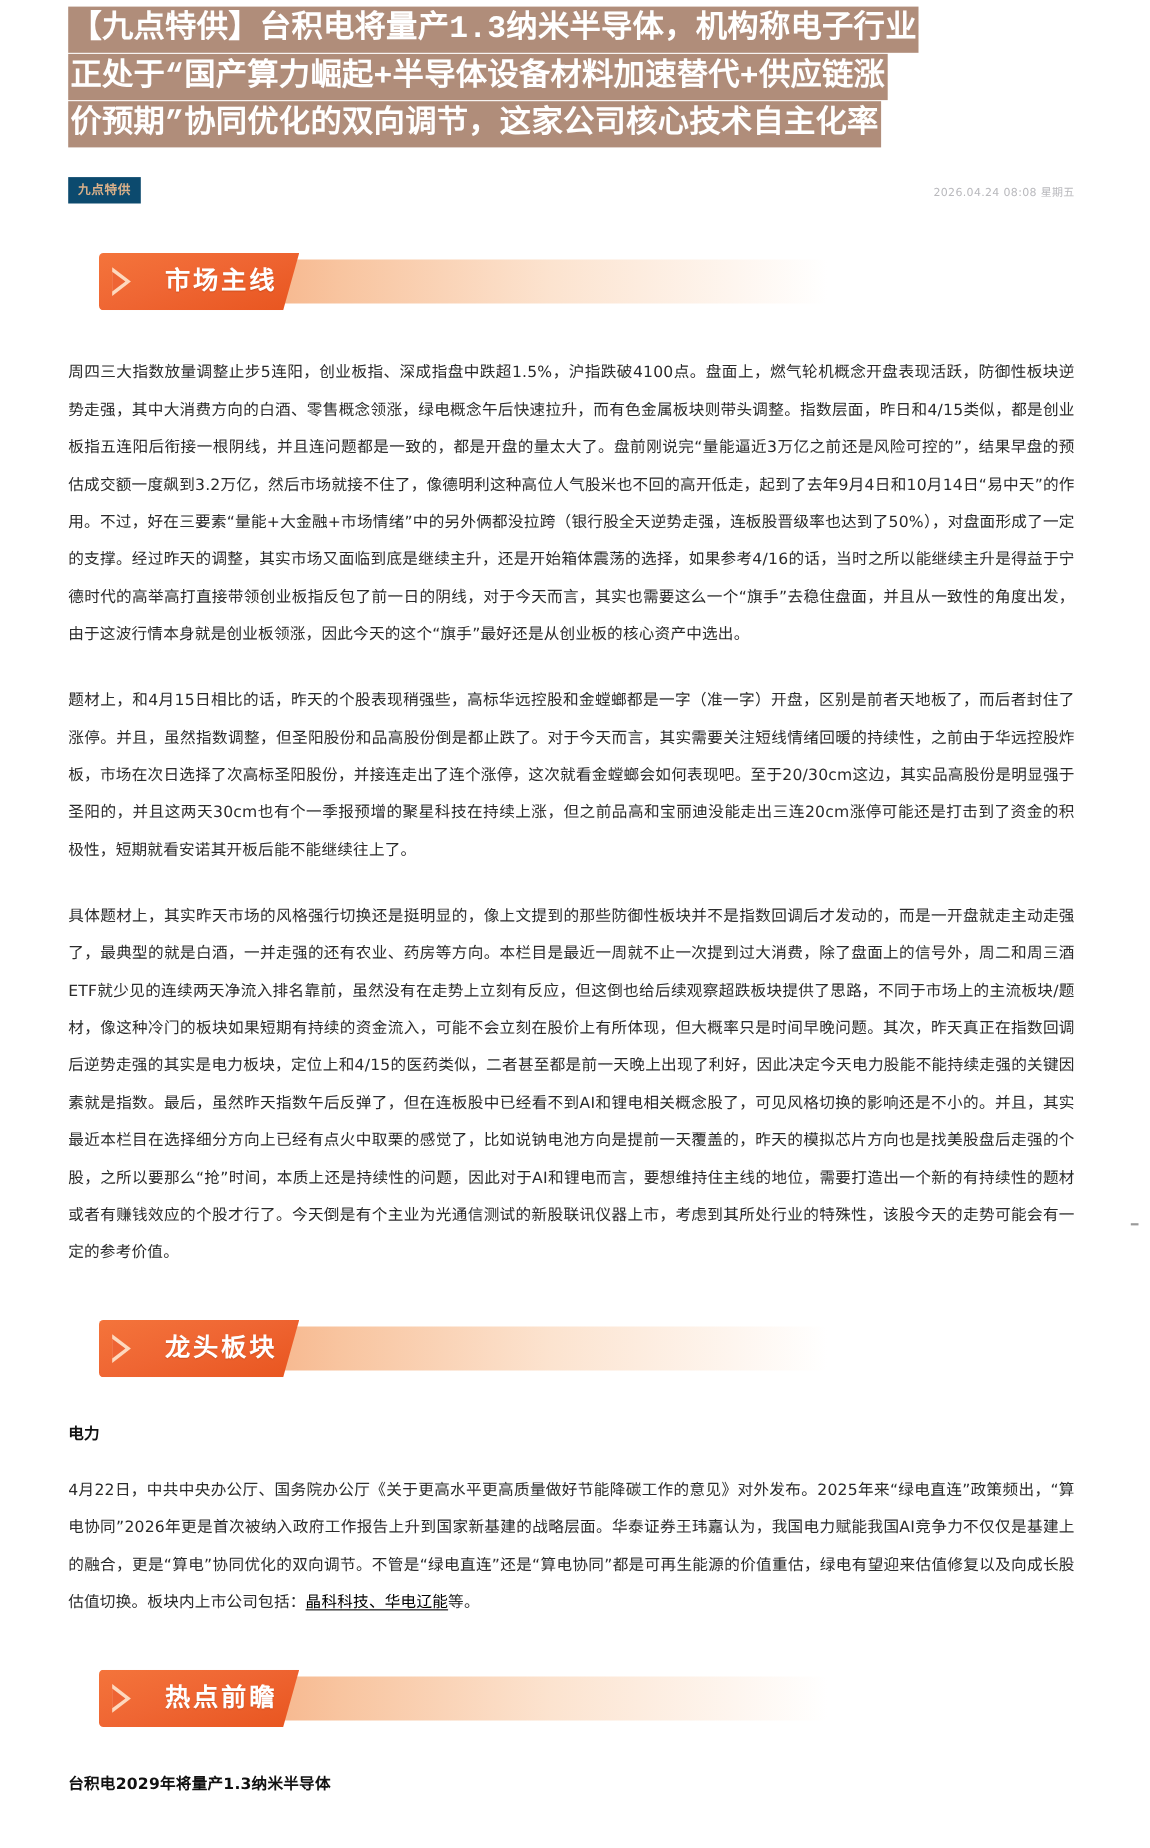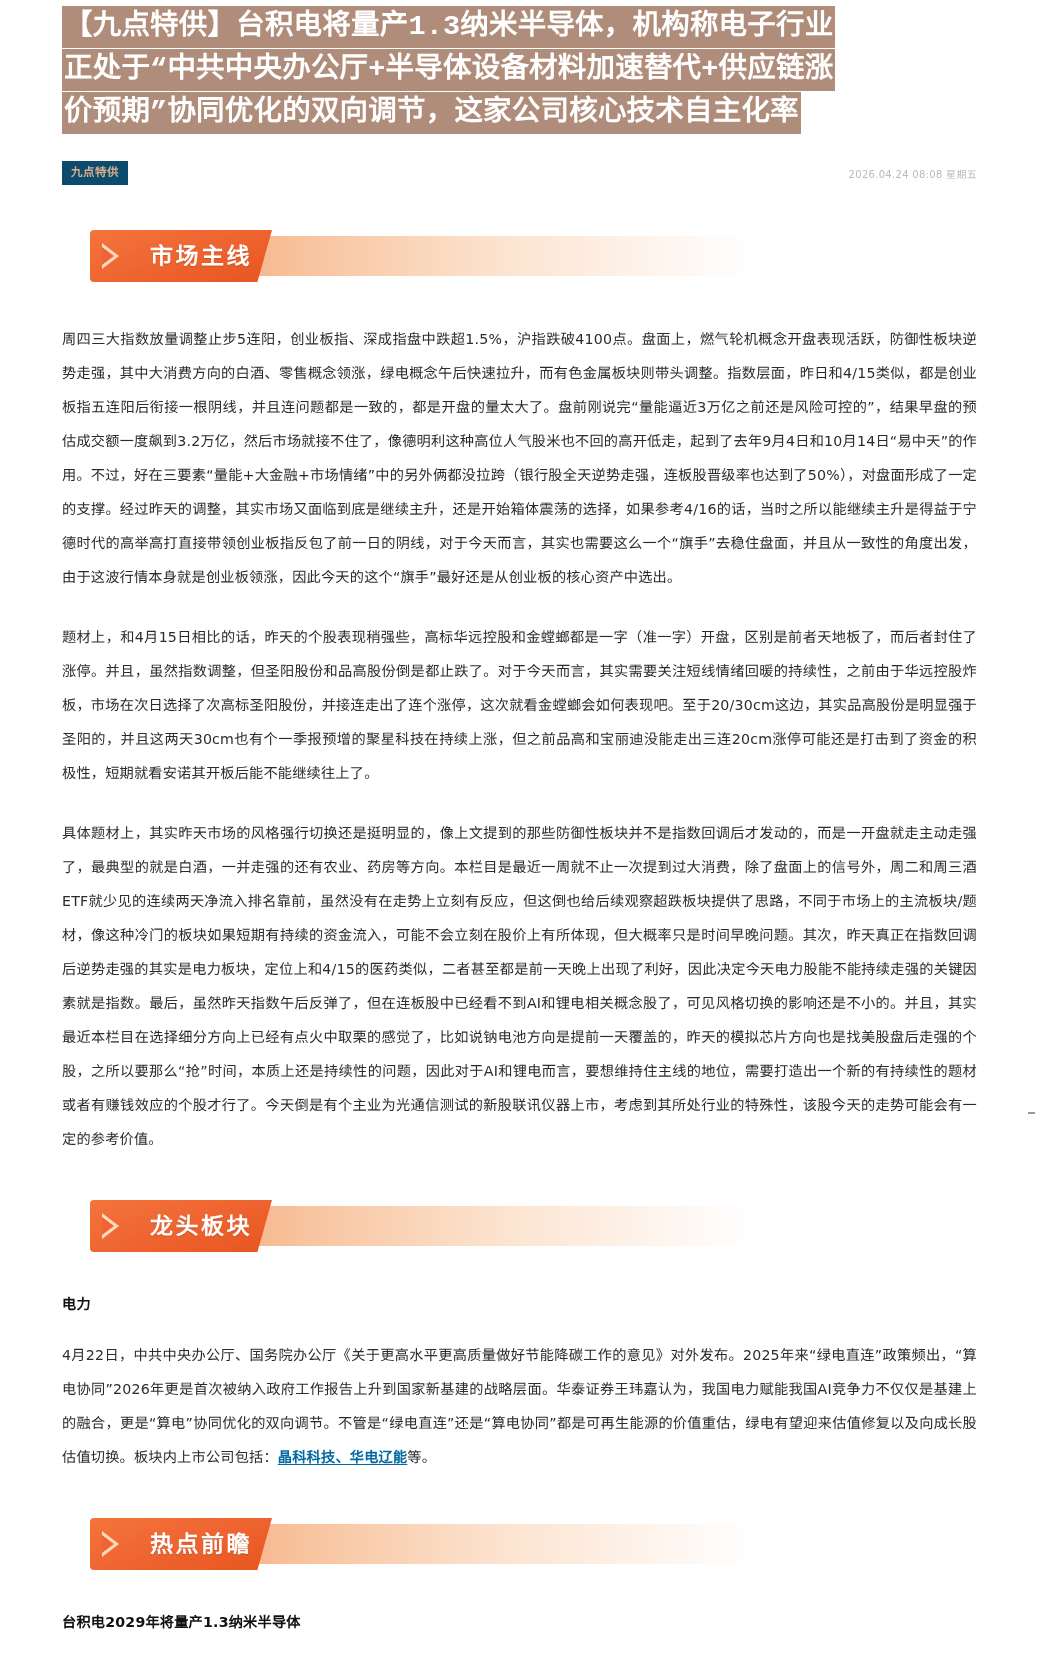--- a/index.html
+++ b/index.html
@@ -154,22 +154,22 @@
     font-weight: 700;
     color: #111;
     letter-spacing: 0.2px;
   }
 
   .sp-top-1 { height: 44px; }
   .sp-after-banner { height: 40px; }
   .sp-sec { height: 44px; }
 
   .stock-link {
-    font-weight: 700;
-    color: #0369a1;
+    font-weight: 400;
+    color: #000000;
     text-decoration: underline;
     text-underline-offset: 2px;
   }
 
   
   .scroll-tick {
     position: absolute;
     right: 10px;
     top: 1112px;
     width: 7px;
@@ -178,21 +178,21 @@
   }
 </style>
 </head>
 <body>
 
 <div class="page">
 
   <div class="title-wrap">
     <h1 class="article-title">
       <span class="ln">【九点特供】台积电将量产1.3纳米半导体，机构称电子行业</span>
-      <span class="ln">正处于“中共中央办公厅+半导体设备材料加速替代+供应链涨</span>
+      <span class="ln">正处于“国产算力崛起+半导体设备材料加速替代+供应链涨</span>
       <span class="ln">价预期”协同优化的双向调节，这家公司核心技术自主化率</span>
     </h1>
   </div>
 
   <div class="meta-row">
     <span class="source-tag">九点特供</span>
     <span class="meta-date">2026.04.24 08:08 星期五</span>
   </div>
 
   <div class="sp-top-1"></div>

